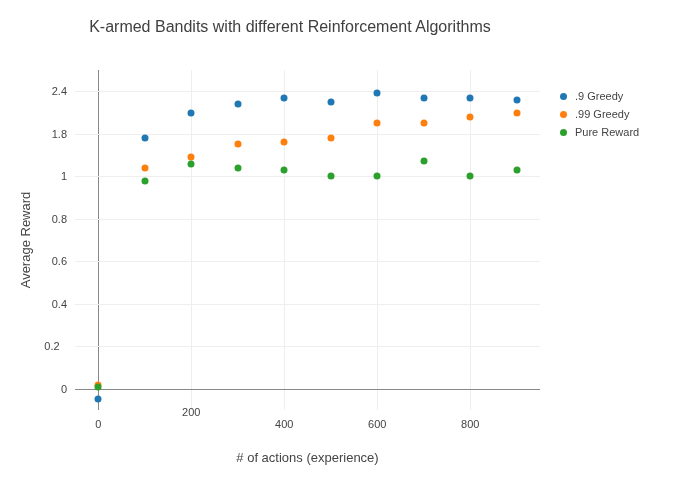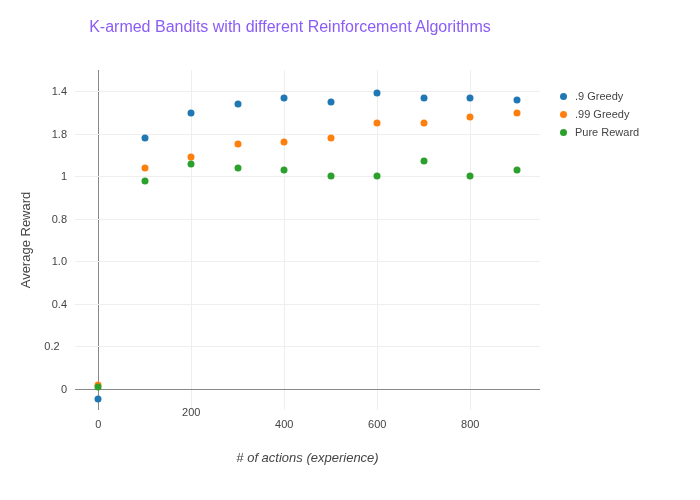--- a/index.html
+++ b/index.html
@@ -12,21 +12,21 @@
       overflow: hidden;
     }
     .chart-title {
       position: absolute;
       top: 18px;
       left: 0;
       width: 580px;
       text-align: center;
       font-size: 16px;
       font-weight: 400;
-      color: #8b5cf6;
+      color: #404040;
     }
     .plot-area {
       position: absolute;
       left: 75px;
       top: 70px;
       width: 465px;
       height: 340px;
     }
     .grid-line-v {
       position: absolute;
@@ -154,21 +154,21 @@
     <div class="data-point" style="left: 116.25px; top: 93.5px; background: rgb(44, 160, 44);"></div>
     <div class="data-point" style="left: 162.75px; top: 97.75px; background: rgb(44, 160, 44);"></div>
     <div class="data-point" style="left: 209.25px; top: 99.875px; background: rgb(44, 160, 44);"></div>
     <div class="data-point" style="left: 255.75px; top: 106.25px; background: rgb(44, 160, 44);"></div>
     <div class="data-point" style="left: 302.25px; top: 106.25px; background: rgb(44, 160, 44);"></div>
     <div class="data-point" style="left: 348.75px; top: 91.375px; background: rgb(44, 160, 44);"></div>
     <div class="data-point" style="left: 395.25px; top: 106.25px; background: rgb(44, 160, 44);"></div>
     <div class="data-point" style="left: 441.75px; top: 99.875px; background: rgb(44, 160, 44);"></div>
   </div>
 
-<div class="x-axis-label" style="left: 307.5px; top: 450px; font-style: italic;"># of actions (experience)</div>
+<div class="x-axis-label" style="left: 307.5px; top: 450px;"># of actions (experience)</div>
 <div class="y-axis-label" style="left: 25px; top: 240px;">Average Reward</div>
 
 <div class="legend" id="legend">
     <div class="legend-item">
       <div class="legend-marker" style="background: rgb(31, 119, 180);"></div>
       <span>.9 Greedy</span>
     </div>
     <div class="legend-item">
       <div class="legend-marker" style="background: rgb(255, 127, 14);"></div>
       <span>.99 Greedy</span>
@@ -180,17 +180,17 @@
   </div>
 
 <div class="x-tick-label" style="left: 98.25px; top: 418px;">0</div>
 <div class="x-tick-label" style="left: 191.25px; top: 406px;">200</div>
 <div class="x-tick-label" style="left: 284.25px; top: 418px;">400</div>
 <div class="x-tick-label" style="left: 377.25px; top: 418px;">600</div>
 <div class="x-tick-label" style="left: 470.25px; top: 418px;">800</div>
 <div class="y-tick-label" style="left: 37px; top: 388.75px;">0</div>
 <div class="y-tick-label" style="left: 37px; top: 346.25px; text-align: center;">0.2</div>
 <div class="y-tick-label" style="left: 37px; top: 303.75px;">0.4</div>
-<div class="y-tick-label" style="left: 37px; top: 261.25px;">1.0</div>
+<div class="y-tick-label" style="left: 37px; top: 261.25px;">0.6</div>
 <div class="y-tick-label" style="left: 37px; top: 218.75px;">0.8</div>
 <div class="y-tick-label" style="left: 37px; top: 176.25px;">1</div>
 <div class="y-tick-label" style="left: 37px; top: 133.75px;">1.8</div>
-<div class="y-tick-label" style="left: 37px; top: 91.25px;">1.4</div>
+<div class="y-tick-label" style="left: 37px; top: 91.25px;">2.4</div>
 
 </body></html>

